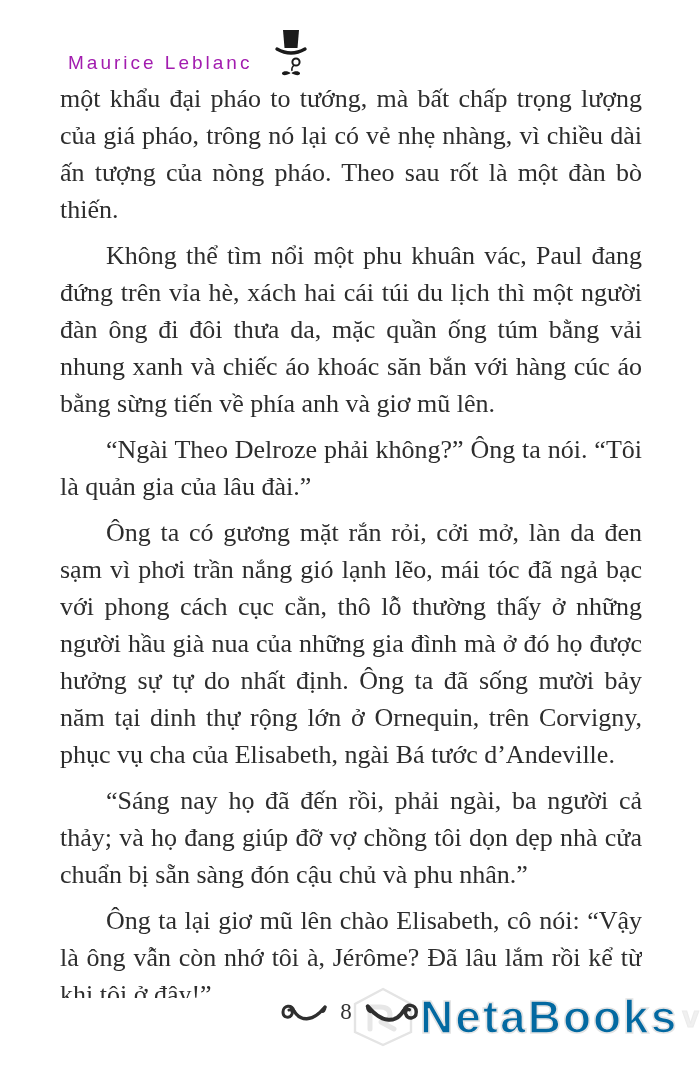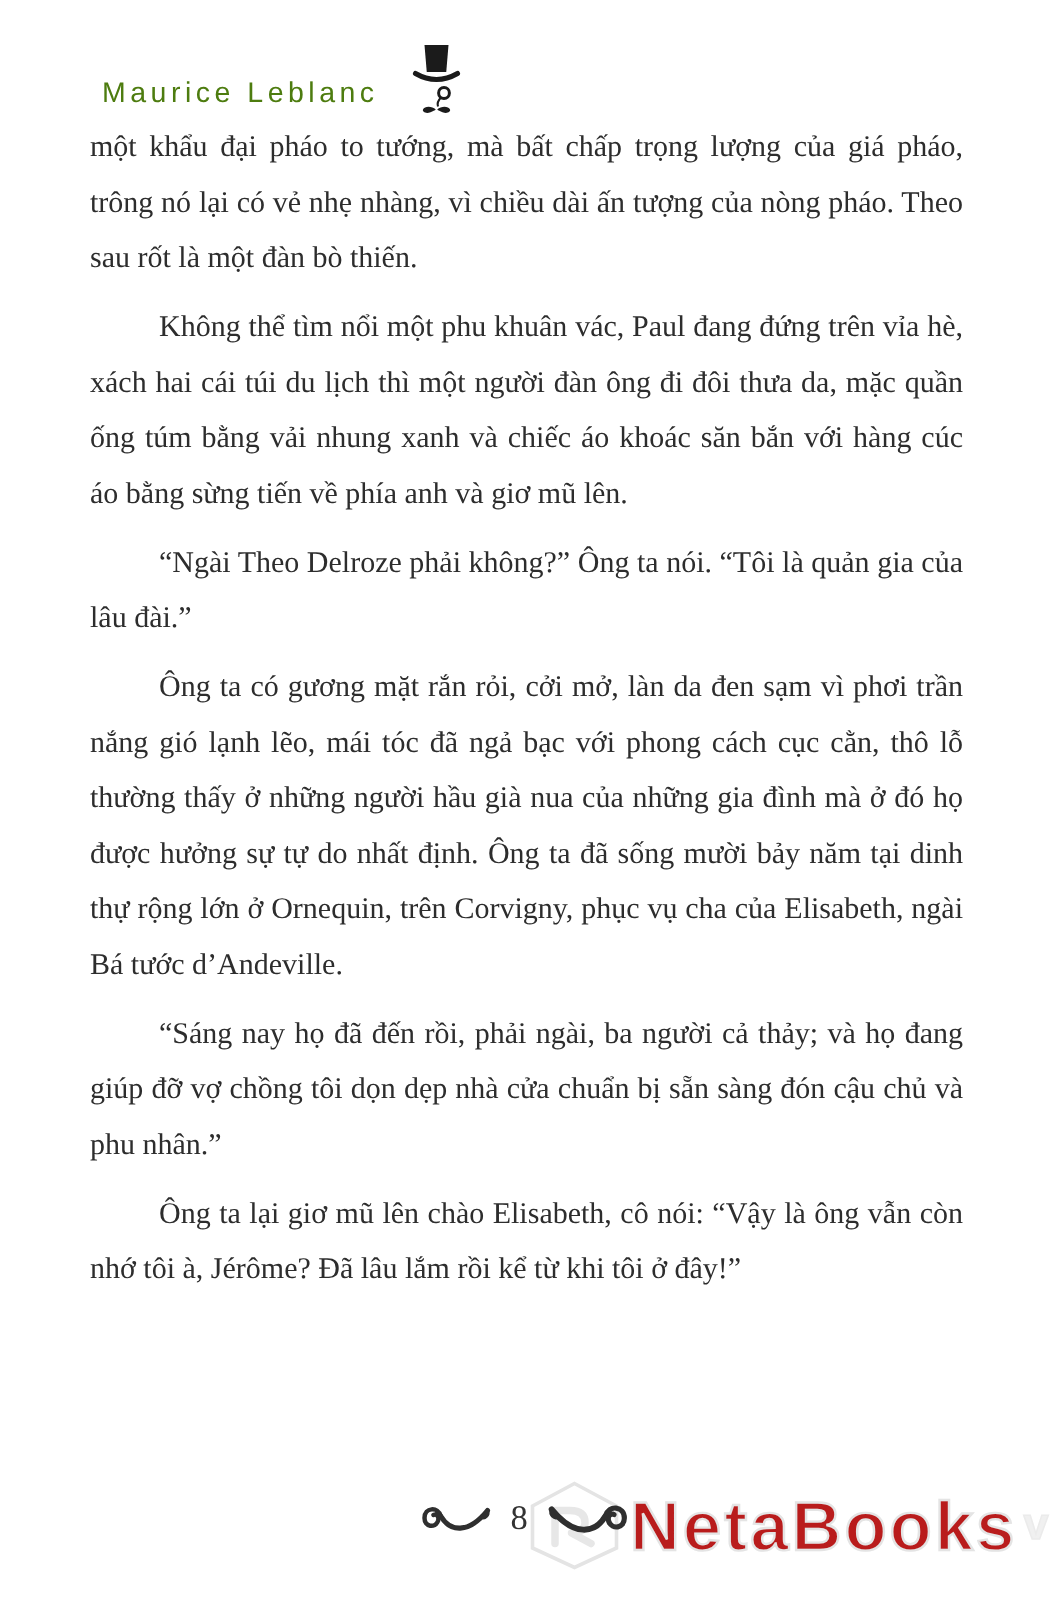--- a/index.html
+++ b/index.html
@@ -25,21 +25,21 @@
     right: 40px;
     height: 52px;
     display: flex;
     align-items: flex-end;
   }
   .author-name {
     font-family: "Liberation Sans", "DejaVu Sans", sans-serif;
     font-size: 19px;
     font-weight: 500;
     letter-spacing: 3px;
-    color: #4d7c0f;
+    color: #a21caf;
     line-height: 1;
     padding-bottom: 4px;
   }
   .lupin-icon {
     margin-left: 22px;
     width: 34px;
     height: 50px;
     position: relative;
     top: 2px;
   }
@@ -49,21 +49,21 @@
     position: absolute;
     top: 80px;
     left: 60px;
     width: 582px;
     height: 918px;
     overflow: hidden;
     text-align: justify;
   }
   .para {
     margin: 0 0 9px 0;
-    font-size: 20px;
+    font-size: 26px;
     line-height: 37px;
     color: #2d2d2d;
   }
   .para.indent { text-indent: 46px; }
 
   
   .footer {
     position: absolute;
     left: 0;
     bottom: 18px;
@@ -83,21 +83,21 @@
     width: 66px;
     height: 60px;
     flex: 0 0 auto;
   }
   .watermark-text {
     font-family: "Liberation Sans", "DejaVu Sans", sans-serif;
     font-weight: bold;
     font-size: 46px;
     letter-spacing: 2px;
     line-height: 60px;
-    color: #b91c1c;
+    color: #0369a1;
     -webkit-text-stroke: 1.6px #e4e4e4;
     margin-left: 4px;
     white-space: nowrap;
   }
   .watermark-tld {
     font-family: "Liberation Sans", "DejaVu Sans", sans-serif;
     font-weight: bold;
     font-size: 30px;
     color: #f0f0f0;
     -webkit-text-stroke: 1px #ebebeb;

